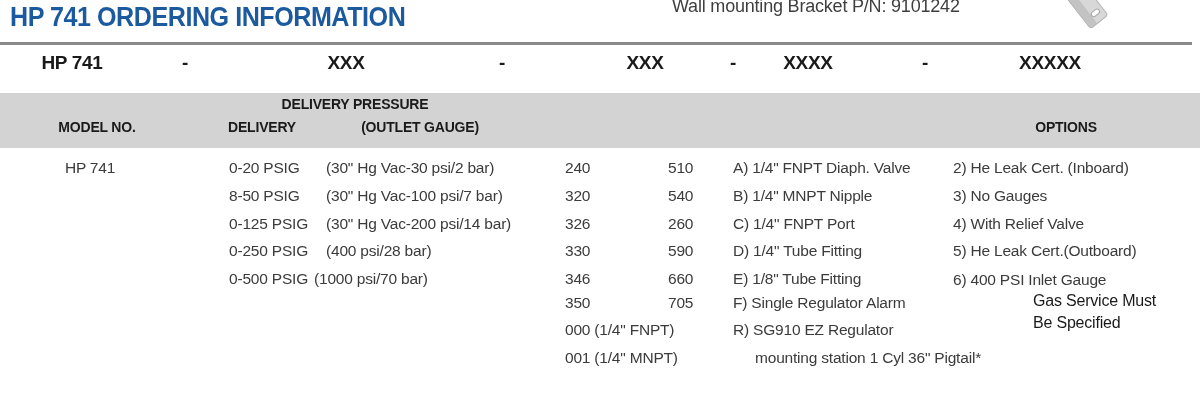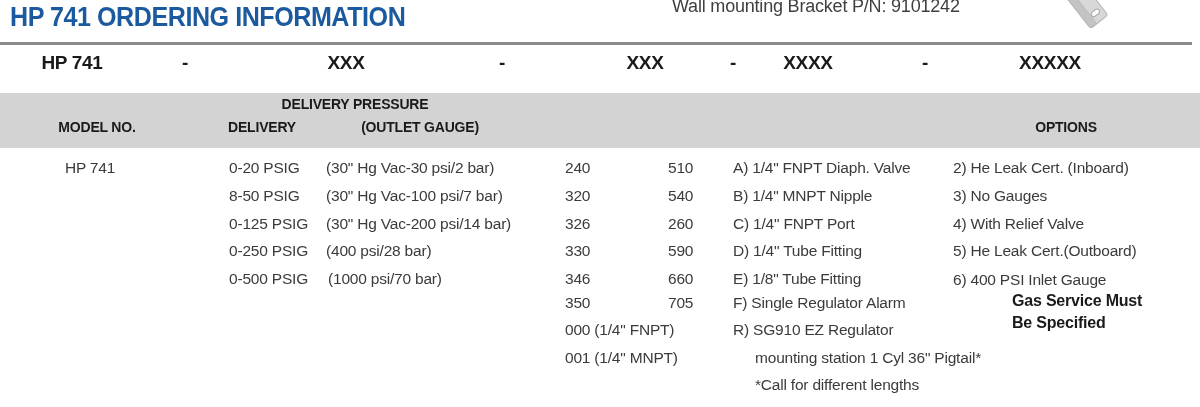--- a/index.html
+++ b/index.html
@@ -40,21 +40,21 @@
     letter-spacing:-0.2px;transform:translateX(-50%);
   }
   .hdr-top{top:96px;}
   .hdr-bot{top:119px;}
   .cell{
     font-size:15.5px;line-height:20px;color:var(--text_body);
     letter-spacing:-0.2px;
   }
   .cell.center{transform:translateX(-50%);}
   .note-bold{
-    font-size:16px;font-weight:bold;color:var(--text_dark);letter-spacing:-0.2px;
+    font-size:16px;font-weight:normal;color:var(--text_dark);letter-spacing:-0.2px;margin-left:21px;
   }
   .bracket-icon{top:-14px;left:1056px;width:70px;height:52px;}
 </style>
 </head>
 <body>
 
 <div id="page">
 
   <div class="abs page-title">HP 741 ORDERING INFORMATION</div>
 
@@ -92,21 +92,21 @@
   <div class="abs cell" style="top:158px;left:229px">0-20 PSIG</div>
   <div class="abs cell" style="top:186px;left:229px">8-50 PSIG</div>
   <div class="abs cell" style="top:214px;left:229px">0-125 PSIG</div>
   <div class="abs cell" style="top:241px;left:229px">0-250 PSIG</div>
   <div class="abs cell" style="top:269px;left:229px">0-500 PSIG</div>
 
   <div class="abs cell" style="top:158px;left:326px">(30" Hg Vac-30 psi/2 bar)</div>
   <div class="abs cell" style="top:186px;left:326px">(30" Hg Vac-100 psi/7 bar)</div>
   <div class="abs cell" style="top:214px;left:326px">(30" Hg Vac-200 psi/14 bar)</div>
   <div class="abs cell" style="top:241px;left:326px">(400 psi/28 bar)</div>
-  <div class="abs cell" style="top:269px;left:328px">(1000 psi/70 bar)</div>
+  <div class="abs cell" style="top:269px;left:314px">(1000 psi/70 bar)</div>
 
   <div class="abs cell" style="top:158px;left:565px">240</div>
   <div class="abs cell" style="top:186px;left:565px">320</div>
   <div class="abs cell" style="top:214px;left:565px">326</div>
   <div class="abs cell" style="top:241px;left:565px">330</div>
   <div class="abs cell" style="top:269px;left:565px">346</div>
   <div class="abs cell" style="top:293px;left:565px">350</div>
   <div class="abs cell" style="top:320px;left:565px">000 (1/4" FNPT)</div>
   <div class="abs cell" style="top:348px;left:565px">001 (1/4" MNPT)</div>
 
@@ -118,21 +118,20 @@
   <div class="abs cell" style="top:293px;left:668px">705</div>
 
   <div class="abs cell" style="top:158px;left:733px">A) 1/4" FNPT Diaph. Valve</div>
   <div class="abs cell" style="top:186px;left:733px">B) 1/4" MNPT Nipple</div>
   <div class="abs cell" style="top:214px;left:733px">C) 1/4" FNPT Port</div>
   <div class="abs cell" style="top:241px;left:733px">D) 1/4" Tube Fitting</div>
   <div class="abs cell" style="top:269px;left:733px">E) 1/8" Tube Fitting</div>
   <div class="abs cell" style="top:293px;left:733px">F) Single Regulator Alarm</div>
   <div class="abs cell" style="top:320px;left:733px">R) SG910 EZ Regulator</div>
   <div class="abs cell" style="top:348px;left:755px">mounting station 1 Cyl 36" Pigtail*</div>
-  <div class="abs cell" style="top:375px;left:755px">*Call for different lengths</div>
 
   <div class="abs cell" style="top:158px;left:953px">2) He Leak Cert. (Inboard)</div>
   <div class="abs cell" style="top:186px;left:953px">3) No Gauges</div>
   <div class="abs cell" style="top:214px;left:953px">4) With Relief Valve</div>
   <div class="abs cell" style="top:241px;left:953px">5) He Leak Cert.(Outboard)</div>
   <div class="abs cell" style="top:270px;left:953px">6) 400 PSI Inlet Gauge</div>
   <div class="abs note-bold" style="top:292px;left:1012px">Gas Service Must</div>
   <div class="abs note-bold" style="top:314px;left:1012px">Be Specified</div>
 
 </div>

